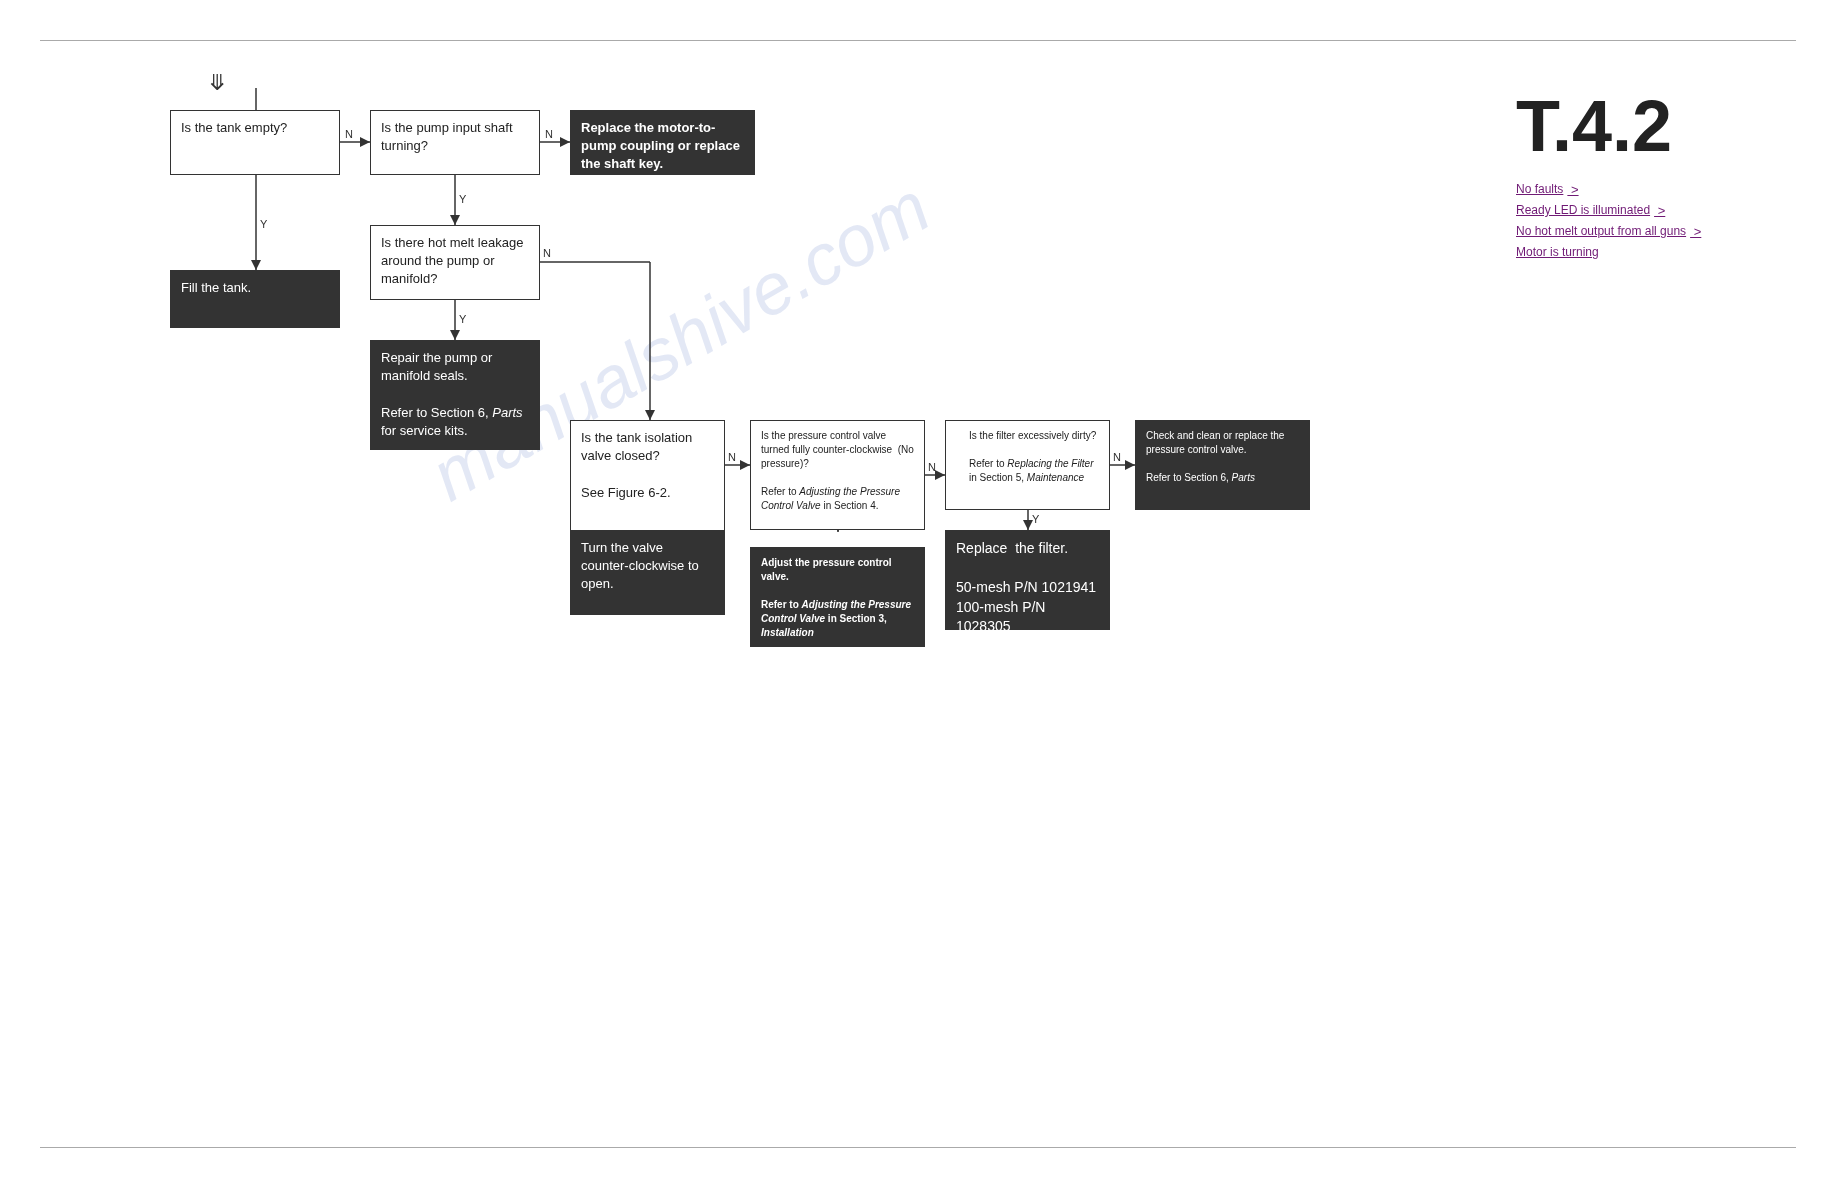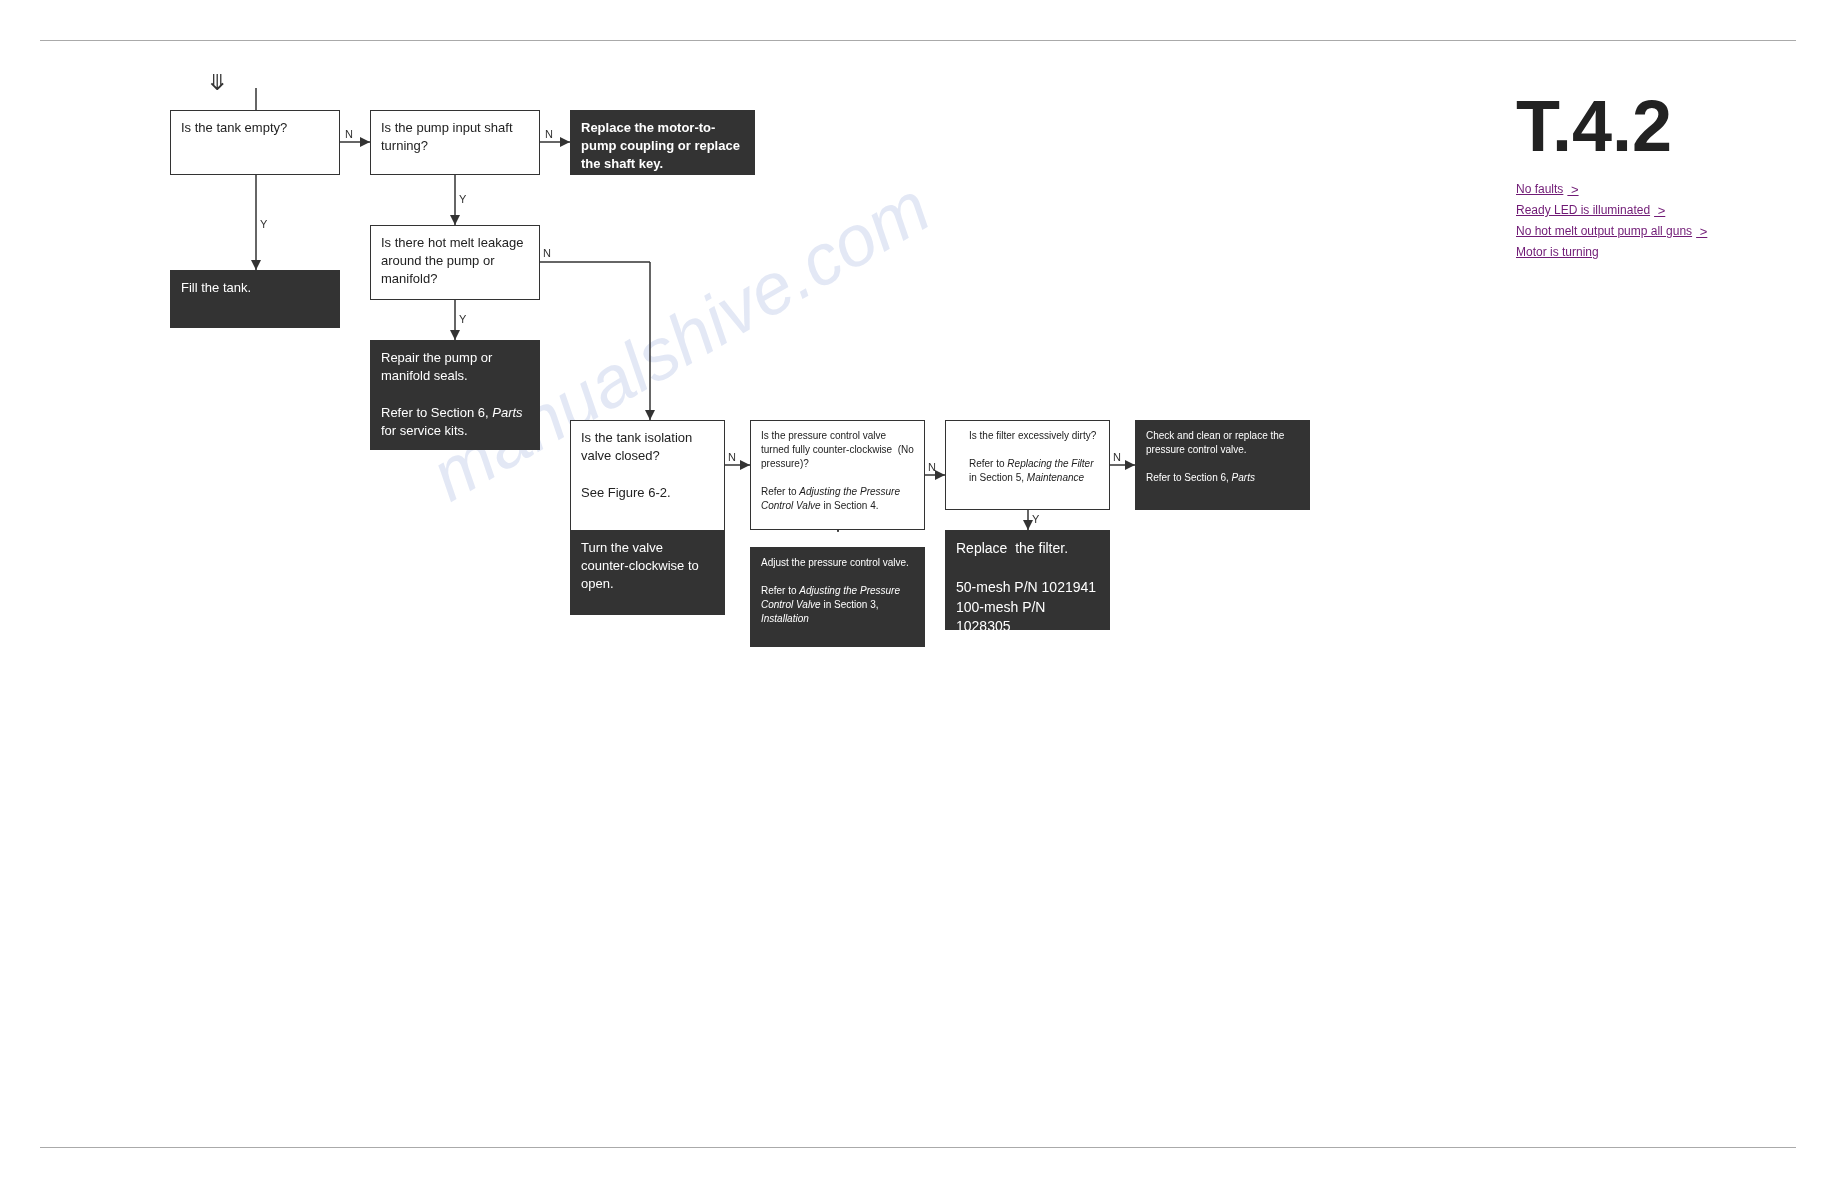--- a/index.html
+++ b/index.html
@@ -118,21 +118,21 @@
   <div class="big-title">T.4.2</div>
   <div class="info-item">
     <span>No faults</span>
       <span class="arrow">&nbsp;&gt;</span>
   </div>
   <div class="info-item">
     <span>Ready LED is illuminated</span>
       <span class="arrow">&nbsp;&gt;</span>
   </div>
   <div class="info-item">
-    <span>No hot melt output pump all guns</span>
+    <span>No hot melt output from all guns</span>
       <span class="arrow">&nbsp;&gt;</span>
   </div>
   <div class="info-item">
     <span>Motor is turning</span>
   </div>
 </div>
 
 <div style="position:absolute; top:70px; left:60px; width:1280px; height:620px;">
 
   <div class="start-chevron">⤋</div>
@@ -228,21 +228,21 @@
 
   <div class="box box-dark" style="left:510px; top:460px; width:155px; height:85px;">
     Turn the valve counter-clockwise to open.<br><br>See Figure ___.
   </div>
 
   <div class="box box-light" style="left:690px; top:350px; width:175px; height:110px; font-size:10px;">
     Is the pressure control valve turned fully counter-clockwise&nbsp; (No pressure)?<br><br>
     Refer to <em>Adjusting the Pressure Control Valve</em> in Section 4.
   </div>
 
-  <div class="box box-dark" style="left:690px; top:477px; width:175px; height:100px; font-size:10px;">
+  <div class="box box-dark" style="left:690px; top:477px; width:175px; height:100px; font-size:10px;font-weight:bold;">
     Adjust the pressure control valve.<br><br>
     Refer to <em>Adjusting the Pressure Control Valve</em> in Section 3, <em>Installation</em>
   </div>
 
   <div class="box box-light" style="left:885px; top:350px; width:165px; height:90px; font-size:10px;padding-left:23px;">
     Is the filter excessively dirty?<br><br>
     Refer to <em>Replacing the Filter</em>&nbsp; in Section 5, <em>Maintenance</em>
   </div>
 
   <div class="box box-dark" style="left:885px; top:460px; width:165px; height:100px; font-size:14px;">

